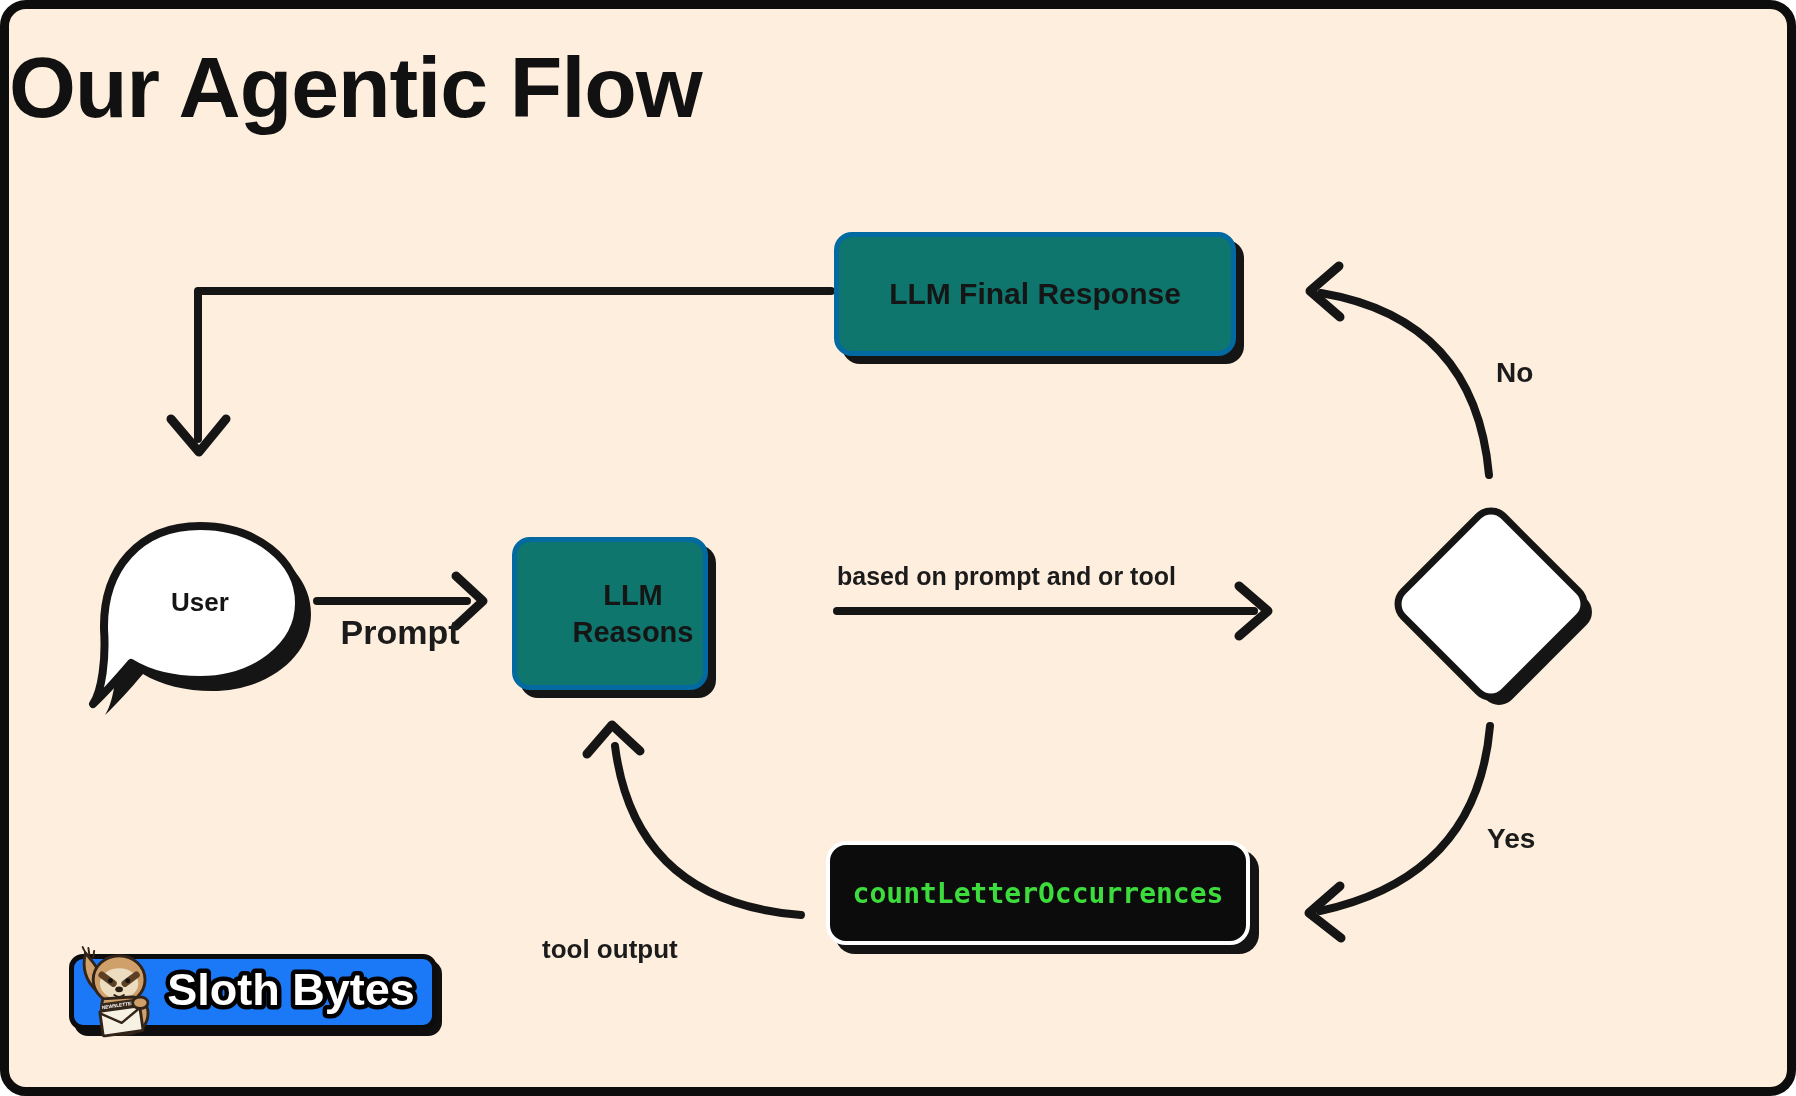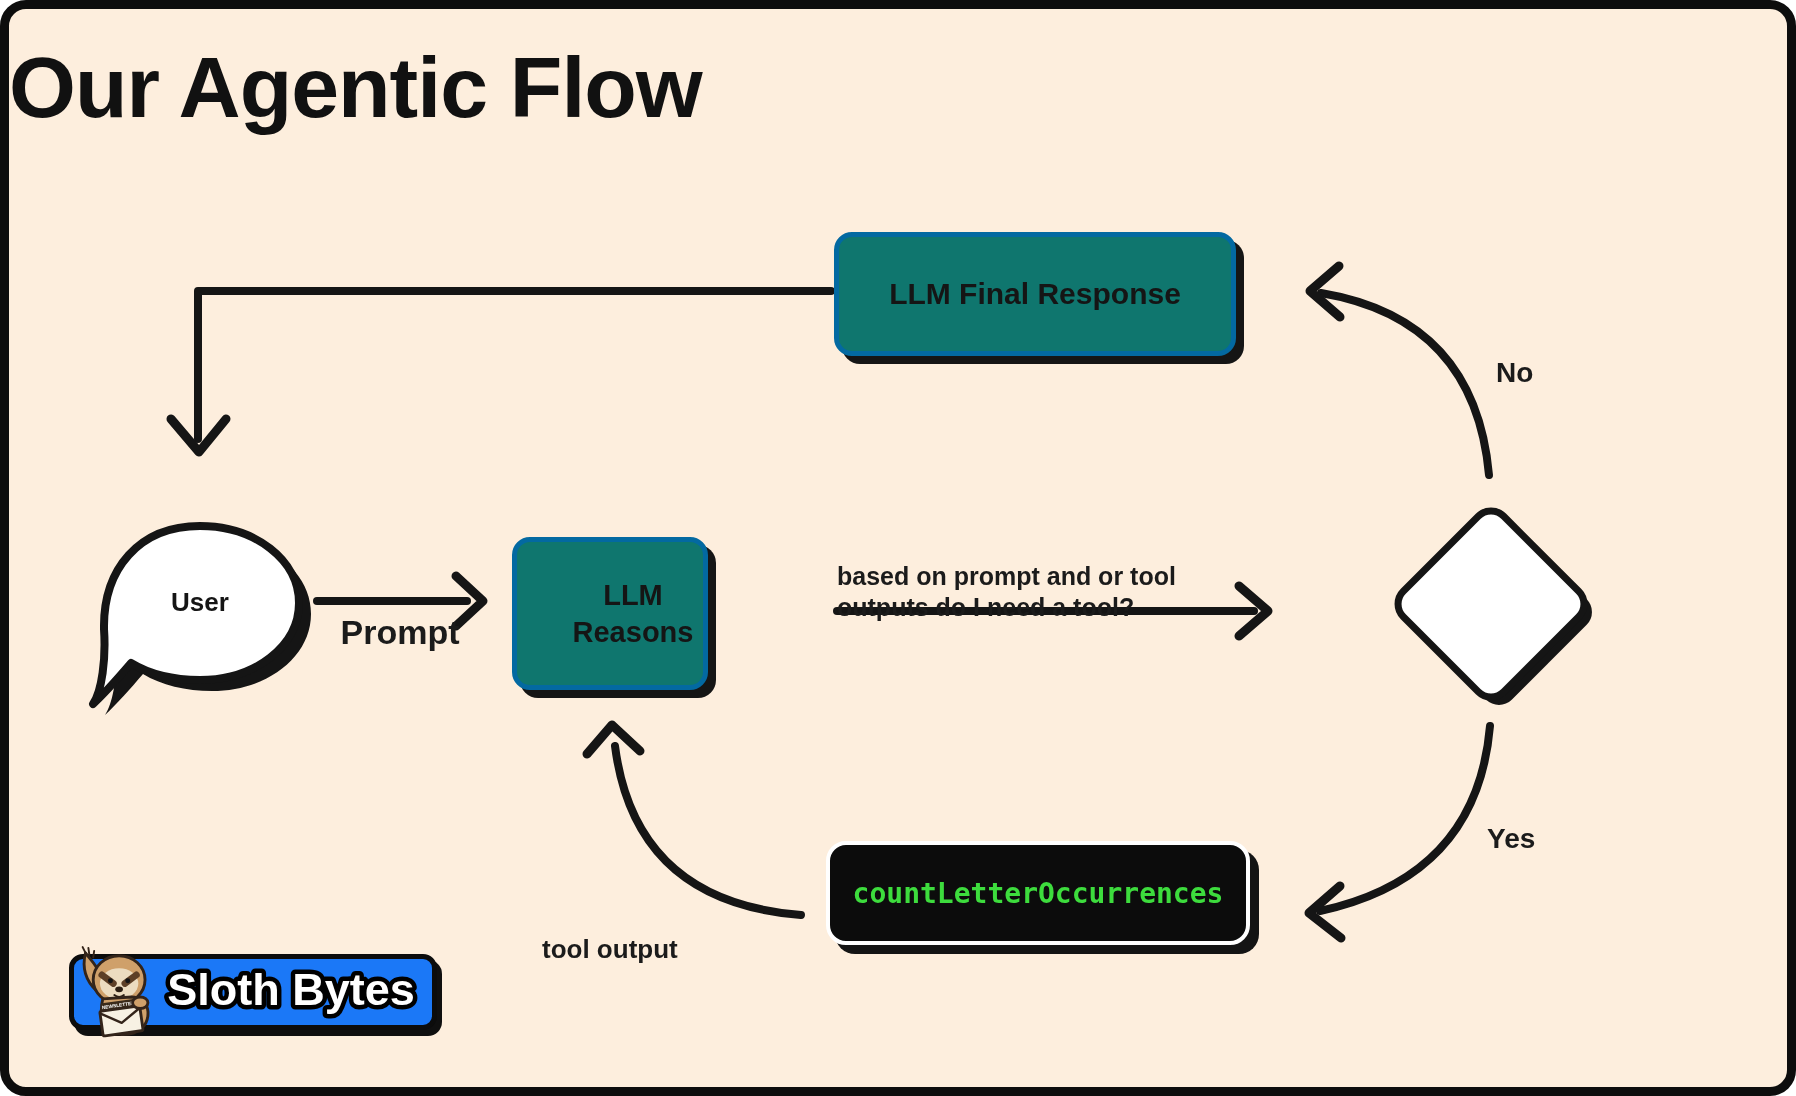--- a/index.html
+++ b/index.html
@@ -161,21 +161,20 @@
 
 
   <div class="abs code-box">
     <span>countLetterOccurrences</span>
   </div>
 
   <div class="abs edge-label prompt-label">Prompt</div>
 
   <div class="abs edge-label question-label">
     <span>based on prompt and or tool</span><br>
-    <span>outputs do I need a tool?</span>
   </div>
 
   <div class="abs edge-label no-label">No</div>
   <div class="abs edge-label yes-label">Yes</div>
   <div class="abs edge-label tool-output-label">tool output</div>
 
   <div class="abs logo">
     <svg class="sloth-svg" width="96" height="108" viewBox="0 0 100 112">
 
       <path d="M24 50 C 13 40, 8 26, 12 10 C 17 17, 23 22, 27 32 Z" fill="#cfa06a" stroke="#33241a" stroke-width="3" stroke-linejoin="round"></path>

